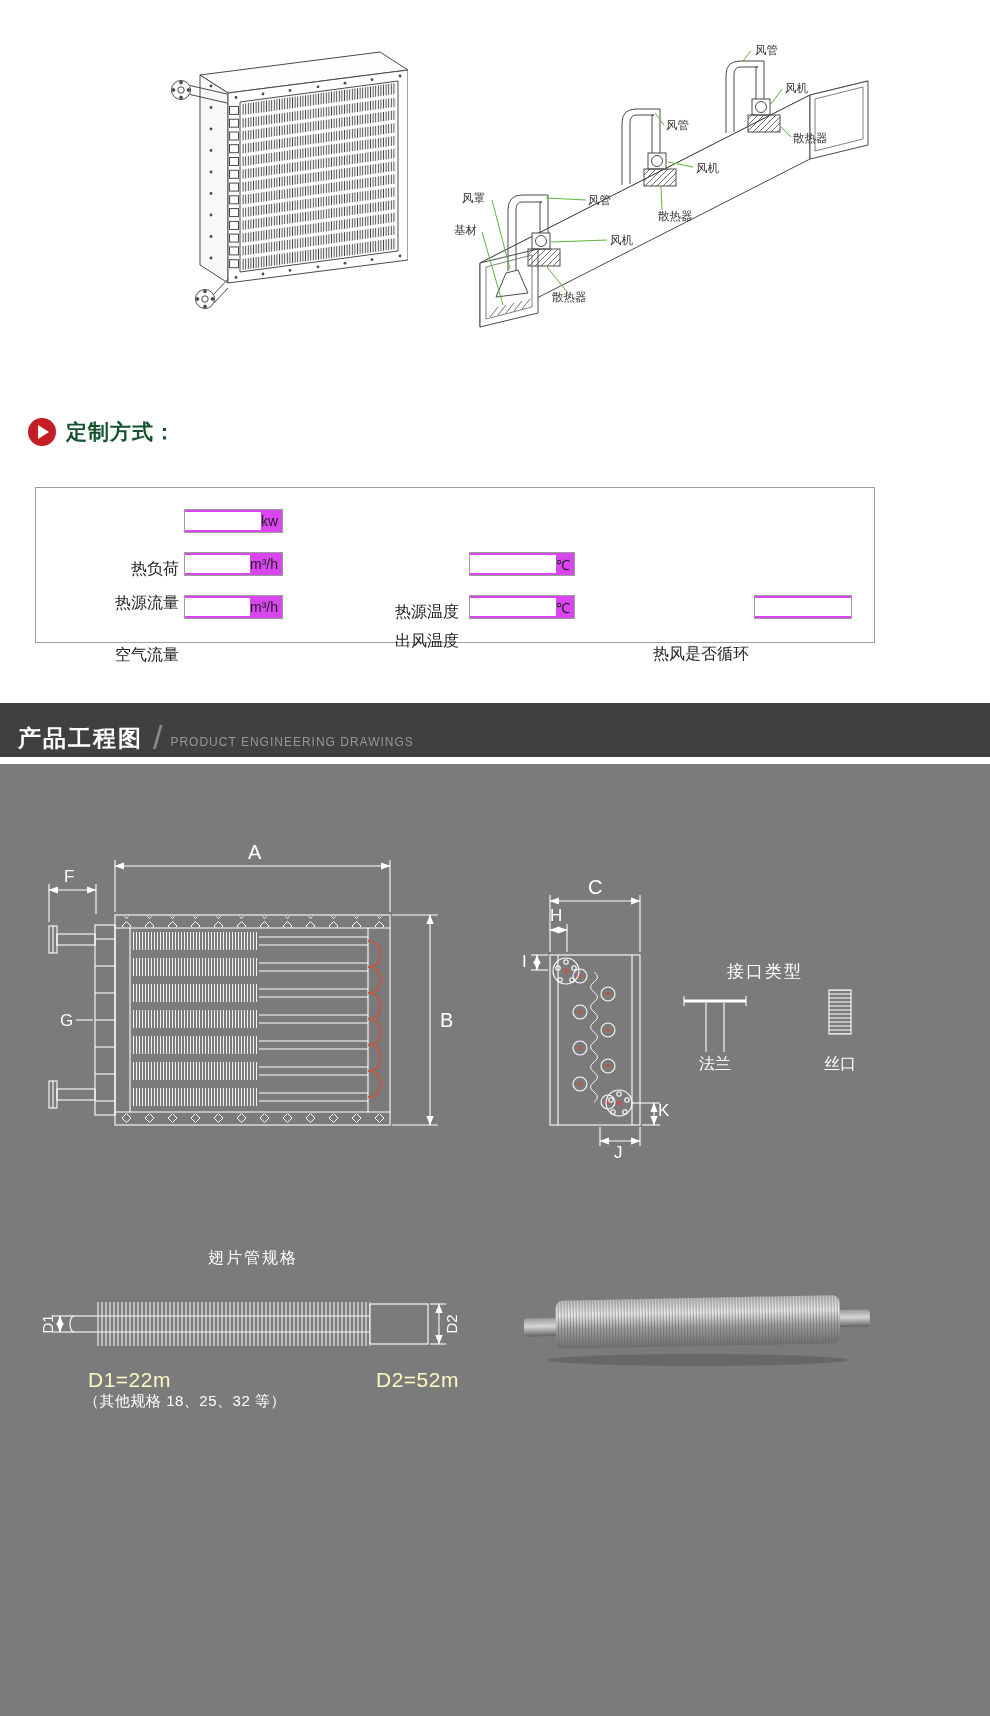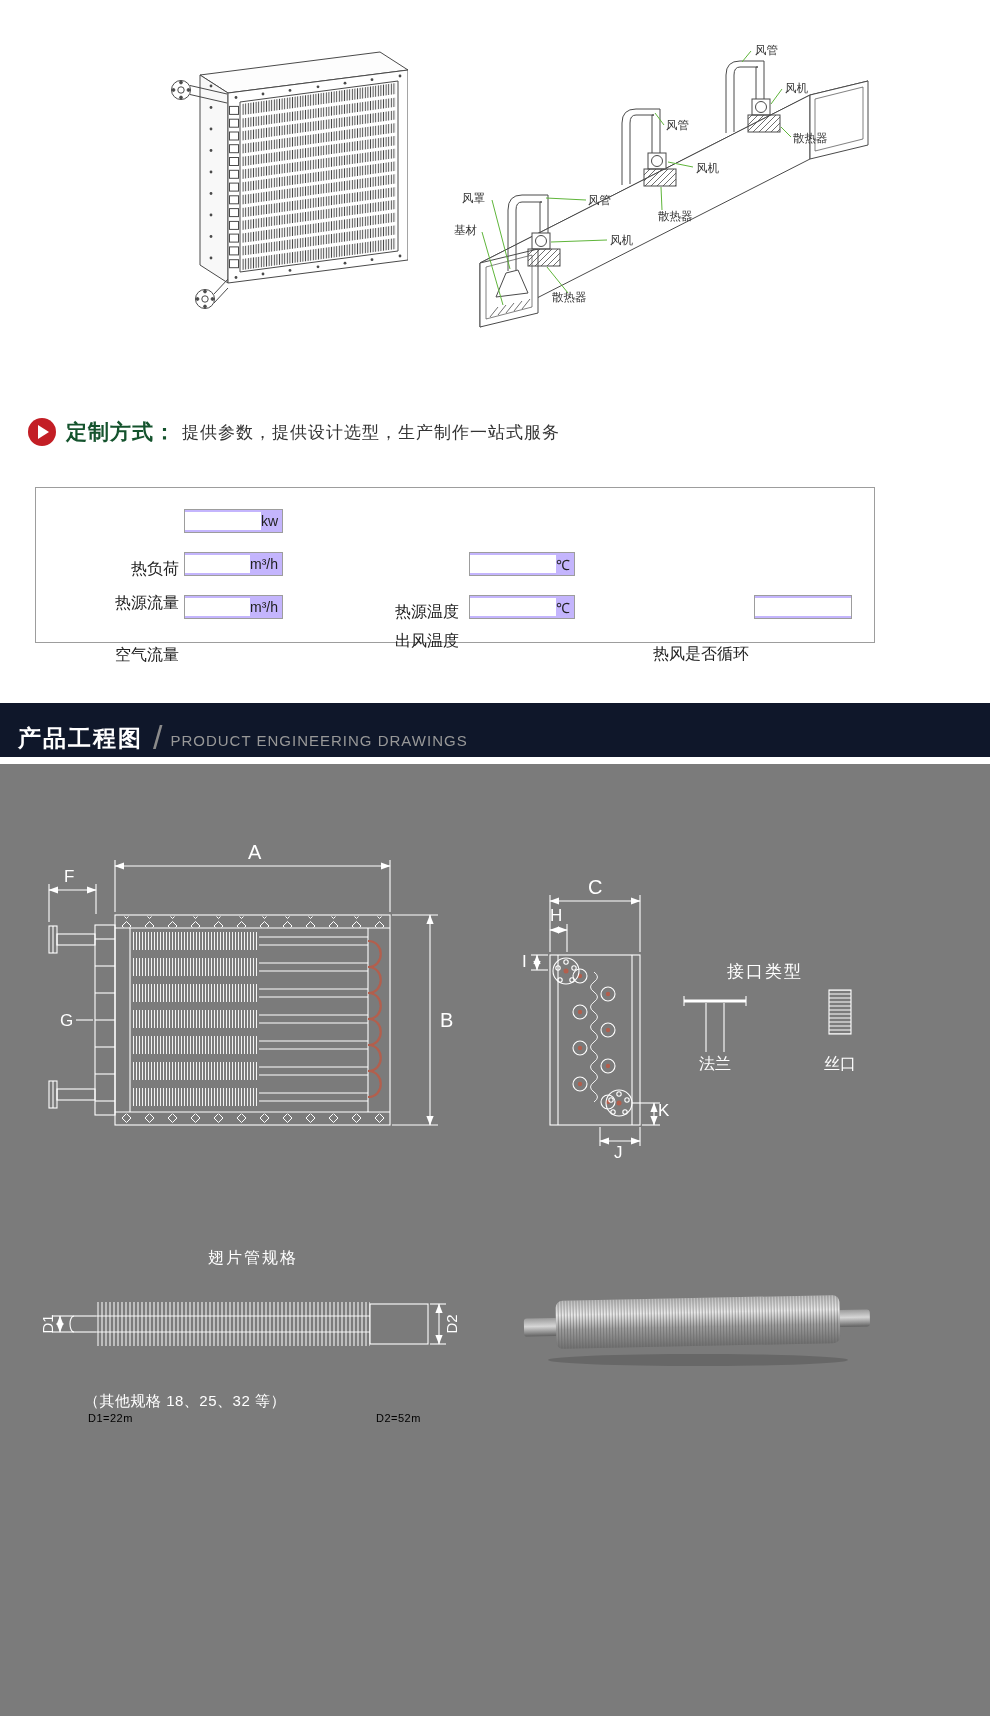--- a/index.html
+++ b/index.html
@@ -13,35 +13,35 @@
   
   .custom-row{position:absolute;left:28px;top:414px;display:flex;align-items:center;height:36px;}
   .play-badge{width:28px;height:28px;border-radius:50%;background:#c31e25;display:flex;align-items:center;justify-content:center;margin-right:10px;}
   .play-tri{width:0;height:0;border-left:11px solid #fff;border-top:7px solid transparent;border-bottom:7px solid transparent;margin-left:3px;}
   .custom-title{font-size:21px;font-weight:bold;color:#14532d;letter-spacing:1px;}
   .custom-desc{font-size:17px;color:#333;margin-left:6px;letter-spacing:1px;}
 
   
   .form-box{position:absolute;left:35px;top:487px;width:838px;height:154px;border:1px solid #9d9d9d;background:#fff;}
   .f-label{position:absolute;font-size:16px;color:#222;line-height:24px;text-align:right;white-space:nowrap;margin-top:48px;}
-  .field{position:absolute;height:22px;border:1px solid #9d9d9d;display:flex;align-items:center;background:#c4b5fd;}
+  .field{position:absolute;height:22px;border:1px solid #9d9d9d;display:flex;align-items:center;background:#d946ef;}
   .field input{border:none;outline:none;flex:1;min-width:0;height:18px;font-size:14px;padding:0 2px;font-family:"Liberation Sans",sans-serif;}
   .unit{font-size:14px;color:#222;padding-right:4px;white-space:nowrap;}
 
   
-  .dark-bar{position:absolute;left:0;top:703px;width:990px;height:54px;background:#0f172a;display:flex;align-items:baseline;padding-left:18px;box-sizing:border-box;}
+  .dark-bar{position:absolute;left:0;top:703px;width:990px;height:54px;background:#404040;display:flex;align-items:baseline;padding-left:18px;box-sizing:border-box;}
   .dark-bar-inner{display:flex;align-items:baseline;margin-top:12px;}
   .bar-title{font-size:23px;font-weight:bold;color:#ffffff;letter-spacing:2px;}
   .bar-sep{font-size:34px;font-weight:200;color:#8a8a8a;margin:0 8px 0 10px;position:relative;top:3px;}
-  .bar-sub{font-size:15px;color:#989898;letter-spacing:1px;}
+  .bar-sub{font-size:12px;color:#989898;letter-spacing:1px;}
 
   
   .gray-panel{position:absolute;left:0;top:764px;width:990px;height:952px;background:#7b7b7b;}
   .fin-title{position:absolute;left:163px;top:484px;width:180px;text-align:center;font-size:16px;color:#fff;letter-spacing:2px;}
-  .fin-val{position:absolute;font-size:11px;color:#000000;letter-spacing:.5px;margin-top:44px;}
+  .fin-val{position:absolute;font-size:21px;color:#fef9c3;letter-spacing:.5px;}
   .fin-other{position:absolute;left:84px;top:628px;font-size:15px;color:#fff;letter-spacing:.5px;}
 </style>
 </head>
 <body>
 
 <svg class="abs" style="left:78px;top:8px;" width="330" height="320" viewBox="0 0 330 320">
   <defs>
     <pattern id="darkfins" width="2.6" height="8" patternUnits="userSpaceOnUse">
       <line x1="1.3" y1="0" x2="1.3" y2="8" stroke="#474747" stroke-width="1"></line>
     </pattern>
@@ -223,21 +223,20 @@
     <text x="6" y="229">基材</text>
     <text x="104" y="296">散热器</text>
   </g>
 </svg>
 
 <div class="custom-row">
   <div class="play-badge">
       <div class="play-tri"></div>
     </div>
   <span class="custom-title">定制方式：</span>
-  <span class="custom-desc">提供参数，提供设计选型，生产制作一站式服务</span>
 </div>
 
 <div class="form-box">
 
   <div class="f-label" style="left:0;top:21px;width:143px;">热负荷</div>
   <div class="field" style="left:148px;top:21px;width:97px;">
     <input type="text" style="">
     <span class="unit">kw</span>
   </div>
 

